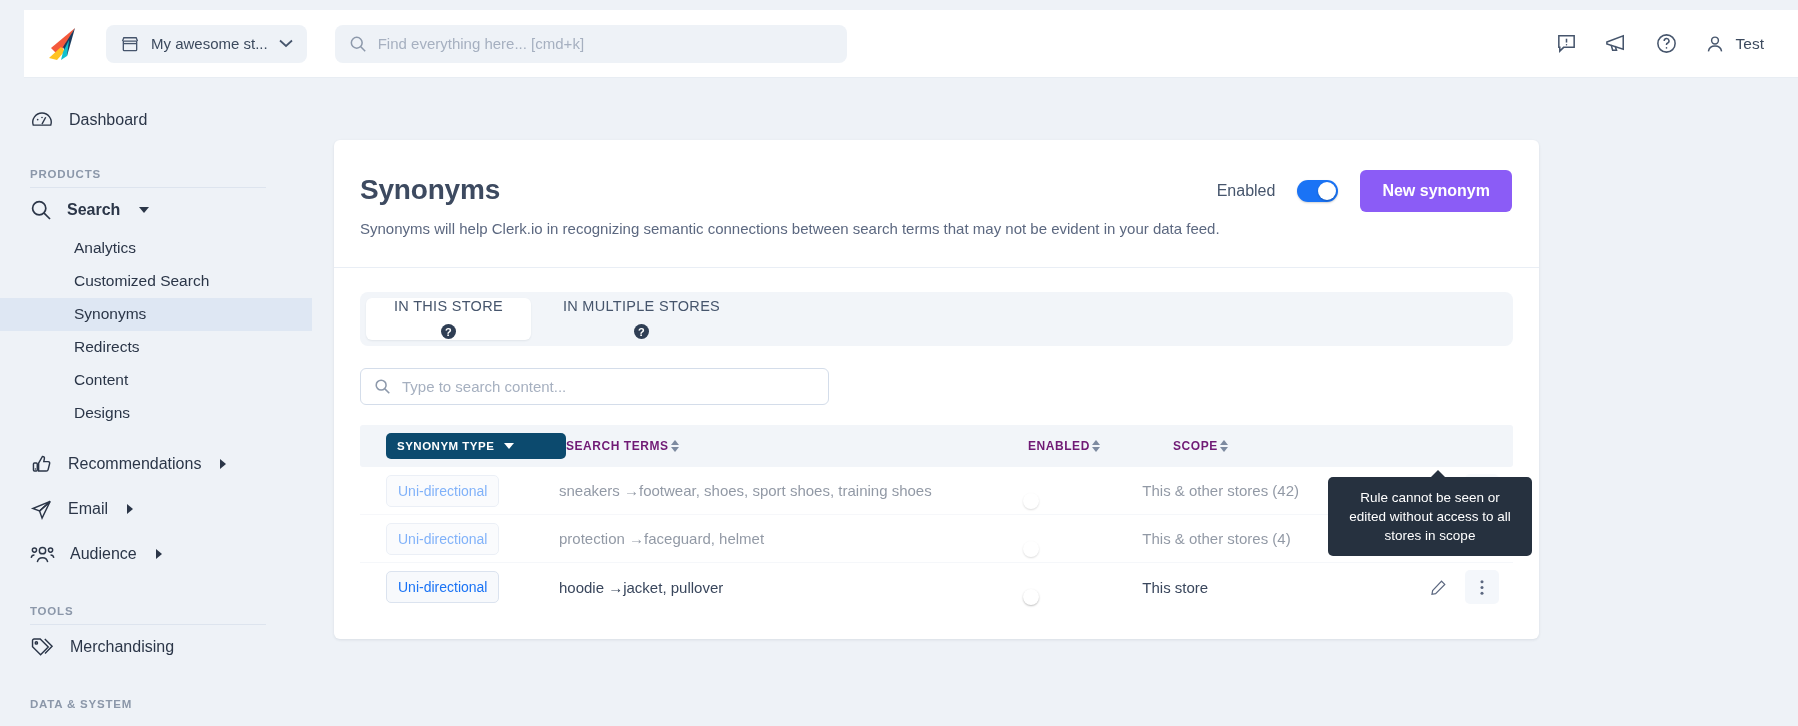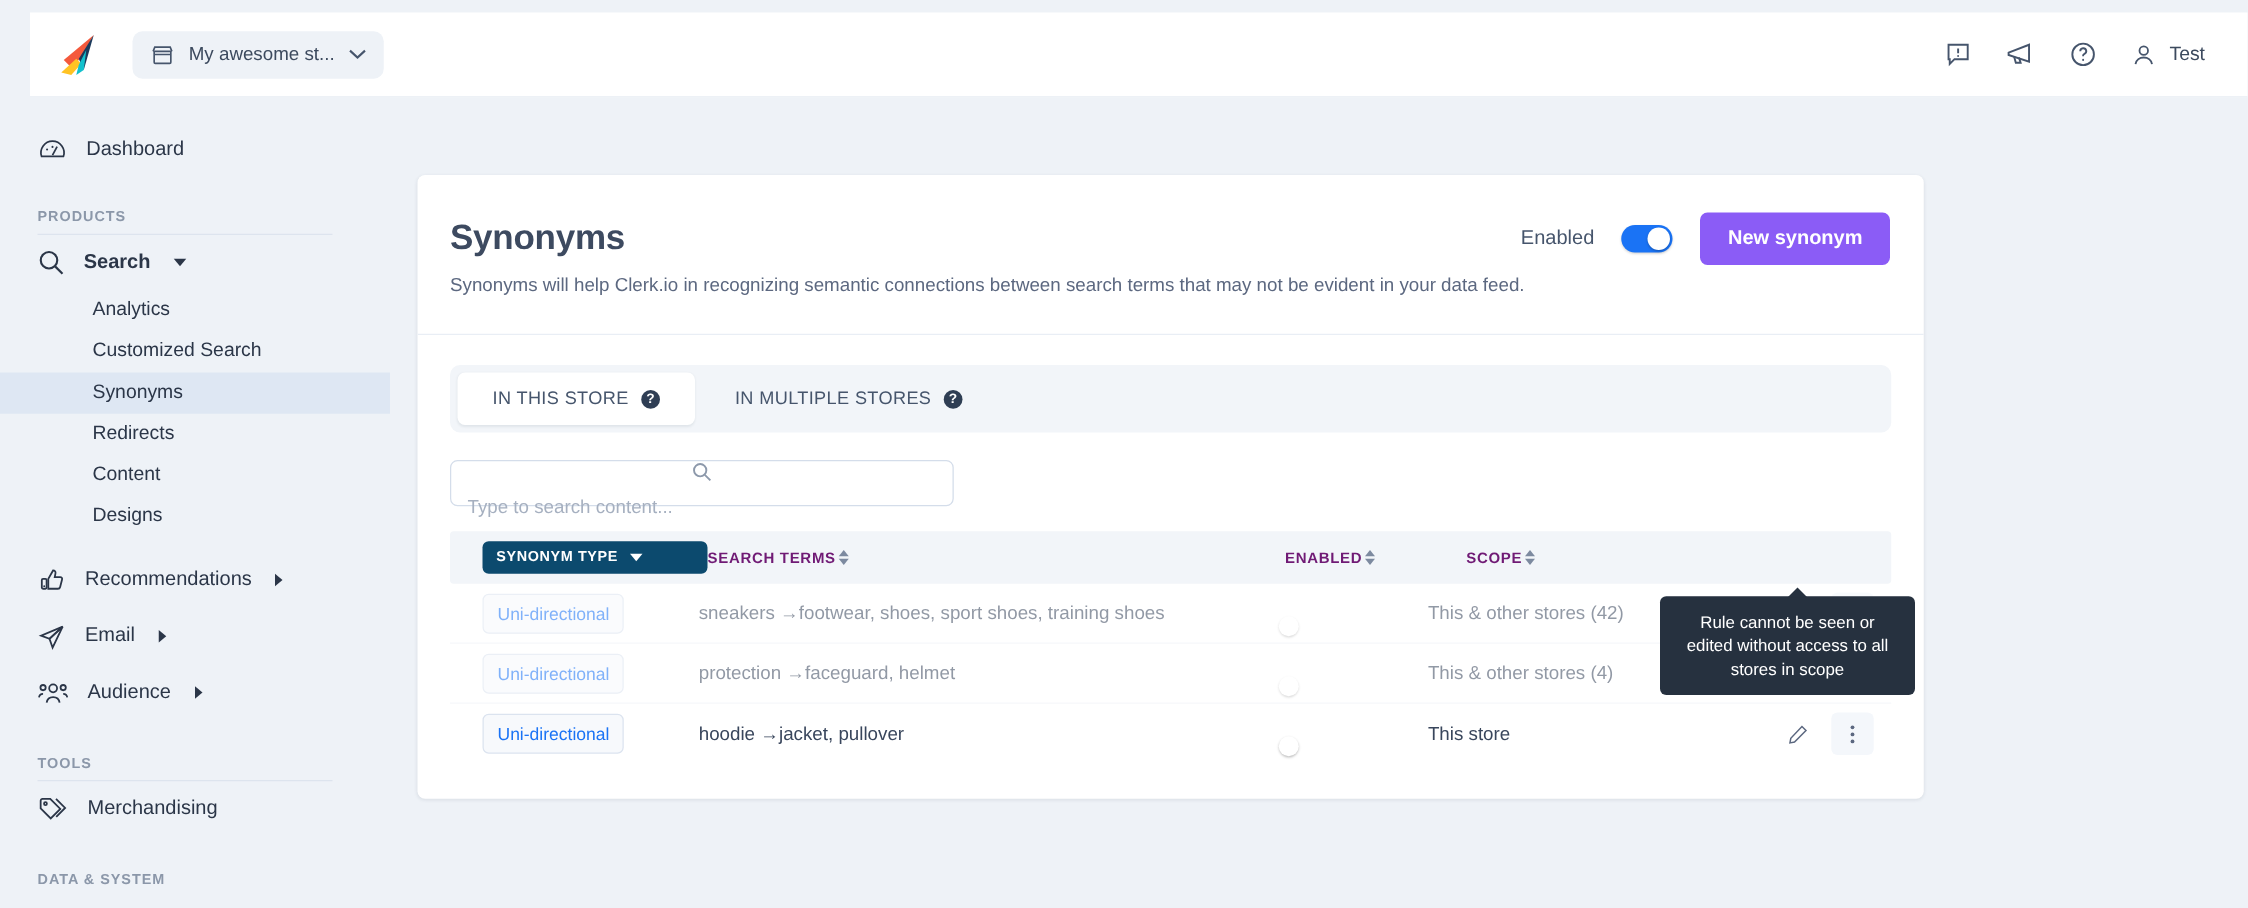--- a/index.html
+++ b/index.html
@@ -125,34 +125,34 @@
 
   
   .tabs-wrap { padding: 24px 26px 0 26px; }
   .tabs {
     background: #f2f5f9; border-radius: 8px; height: 54px;
     display: flex; align-items: center; padding: 6px; gap: 4px;
   }
   .tab {
     display: flex; align-items: center; gap: 10px;
     height: 42px; padding: 0 28px; border-radius: 6px;
-    font-size: 14.5px; letter-spacing: .3px; color: #46556c; cursor: pointer;
+    font-size: 14.5px; letter-spacing: .3px; color: #46556c; cursor: pointer; flex-direction: column;
   }
   .tab.active { background: #ffffff; box-shadow: 0 1px 2px rgba(30,45,70,.08); }
   .qmark {
     width: 15px; height: 15px; border-radius: 50%; background: #2f3e54; color: #fff;
     font-size: 11px; font-weight: bold; display:flex; align-items:center; justify-content:center;
     font-family: "Liberation Sans", sans-serif;
   }
 
   
   .content-search-wrap { padding: 22px 26px 0 26px; }
   .content-search {
-    width: 403px; height: 37px; border: 1px solid #d4ddea; border-radius: 6px;
-    display: flex; align-items: center; gap: 11px; padding: 0 13px; cursor: text; flex-direction: column;
+    width: 469px; height: 37px; border: 1px solid #d4ddea; border-radius: 6px;
+    display: flex; align-items: center; gap: 11px; padding: 0 13px; cursor: text;
   }
   .content-search input {
     border: none; outline: none; background: transparent;
     font-family: inherit; font-size: 15px; color: #3c4a5e; width: 100%;
   }
   .content-search input::placeholder { color: #a6b0c0; }
 
   
   .table { margin: 20px 26px 0 26px; }
   .thead {
@@ -238,20 +238,29 @@
       </svg>
     </span>
     <span>My awesome st...</span>
     <span class="icon caret">
       <svg width="14" height="9" viewBox="0 0 14 9" fill="none" stroke="#46556c" stroke-width="1.7">
         <path d="M1 1.5 7 7 13 1.5"></path>
       </svg>
     </span>
   </div>
 
+  <div class="global-search">
+    <span class="icon">
+      <svg width="18" height="18" viewBox="0 0 20 20" fill="none" stroke="#8d99ab" stroke-width="1.7">
+        <circle cx="8.6" cy="8.6" r="6"></circle>
+          <path d="M13.1 13.1 18 18"></path>
+      </svg>
+    </span>
+    <input value="" placeholder="Find everything here... [cmd+k]" style="">
+  </div>
 
   <div class="topbar-right">
     <span class="icon">
       <svg width="23" height="23" viewBox="0 0 24 24" fill="none" stroke="#46556c" stroke-width="1.6">
         <path d="M4 4h16v12H9l-4 4v-4H4V4Z"></path>
           <path d="M12 7v4"></path>
           <circle cx="12" cy="13.4" r=".8" fill="#46556c" stroke="none"></circle>
       </svg>
     </span>
     <span class="icon">

